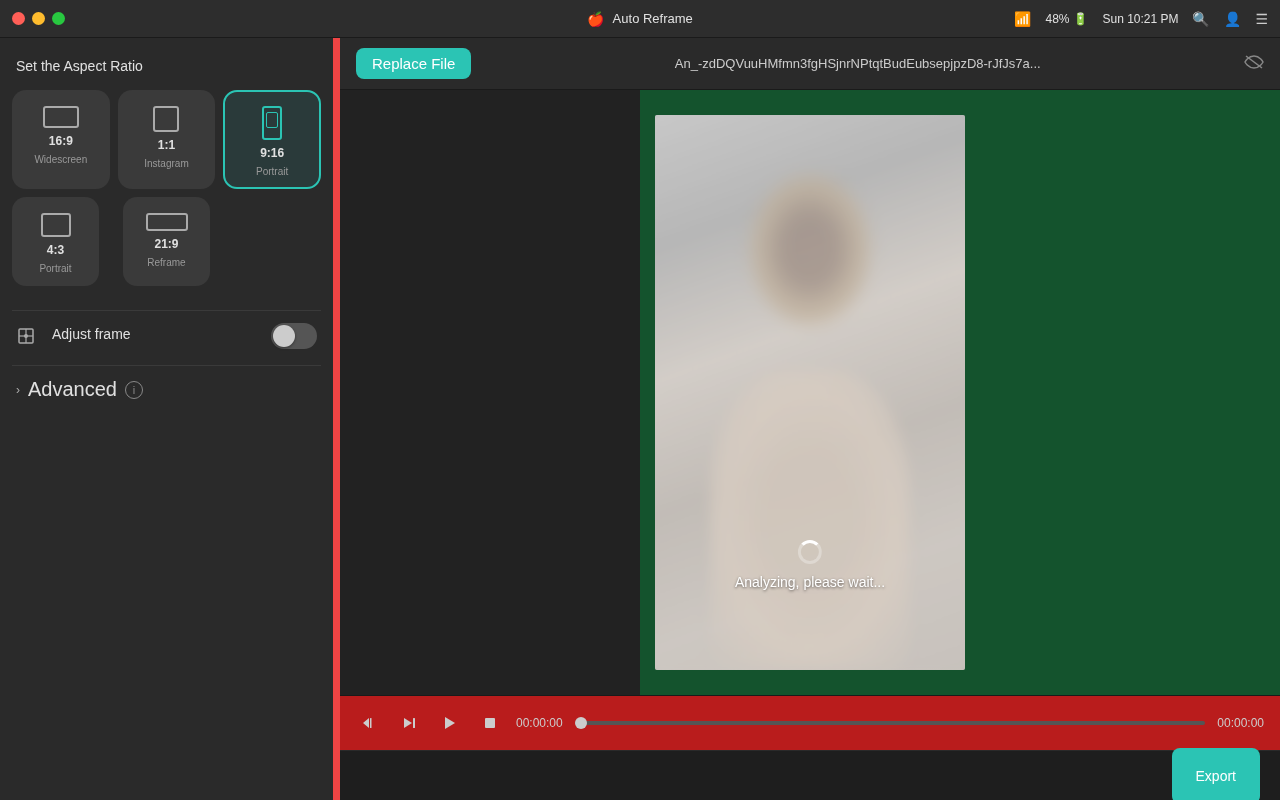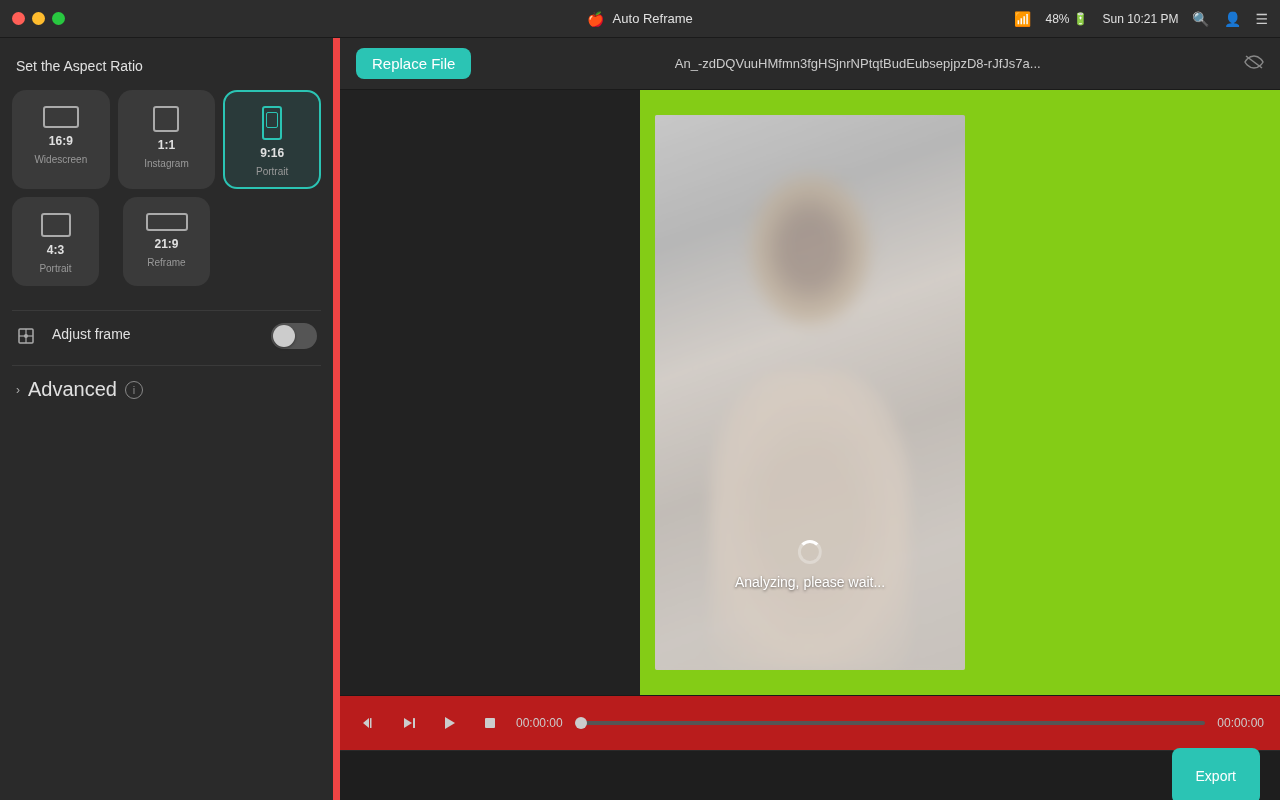--- a/index.html
+++ b/index.html
@@ -354,21 +354,21 @@
       font-size: 16px;
       cursor: pointer;
     }
 
     
     .video-area {
       flex: 1;
       display: flex;
       align-items: center;
       justify-content: center;
-      background: #84cc16;
+      background: #14532d;
       position: relative;
       overflow: hidden;
     }
 
     .video-left-bg {
       position: absolute;
       left: 0;
       top: 0;
       bottom: 0;
       width: 300px;

